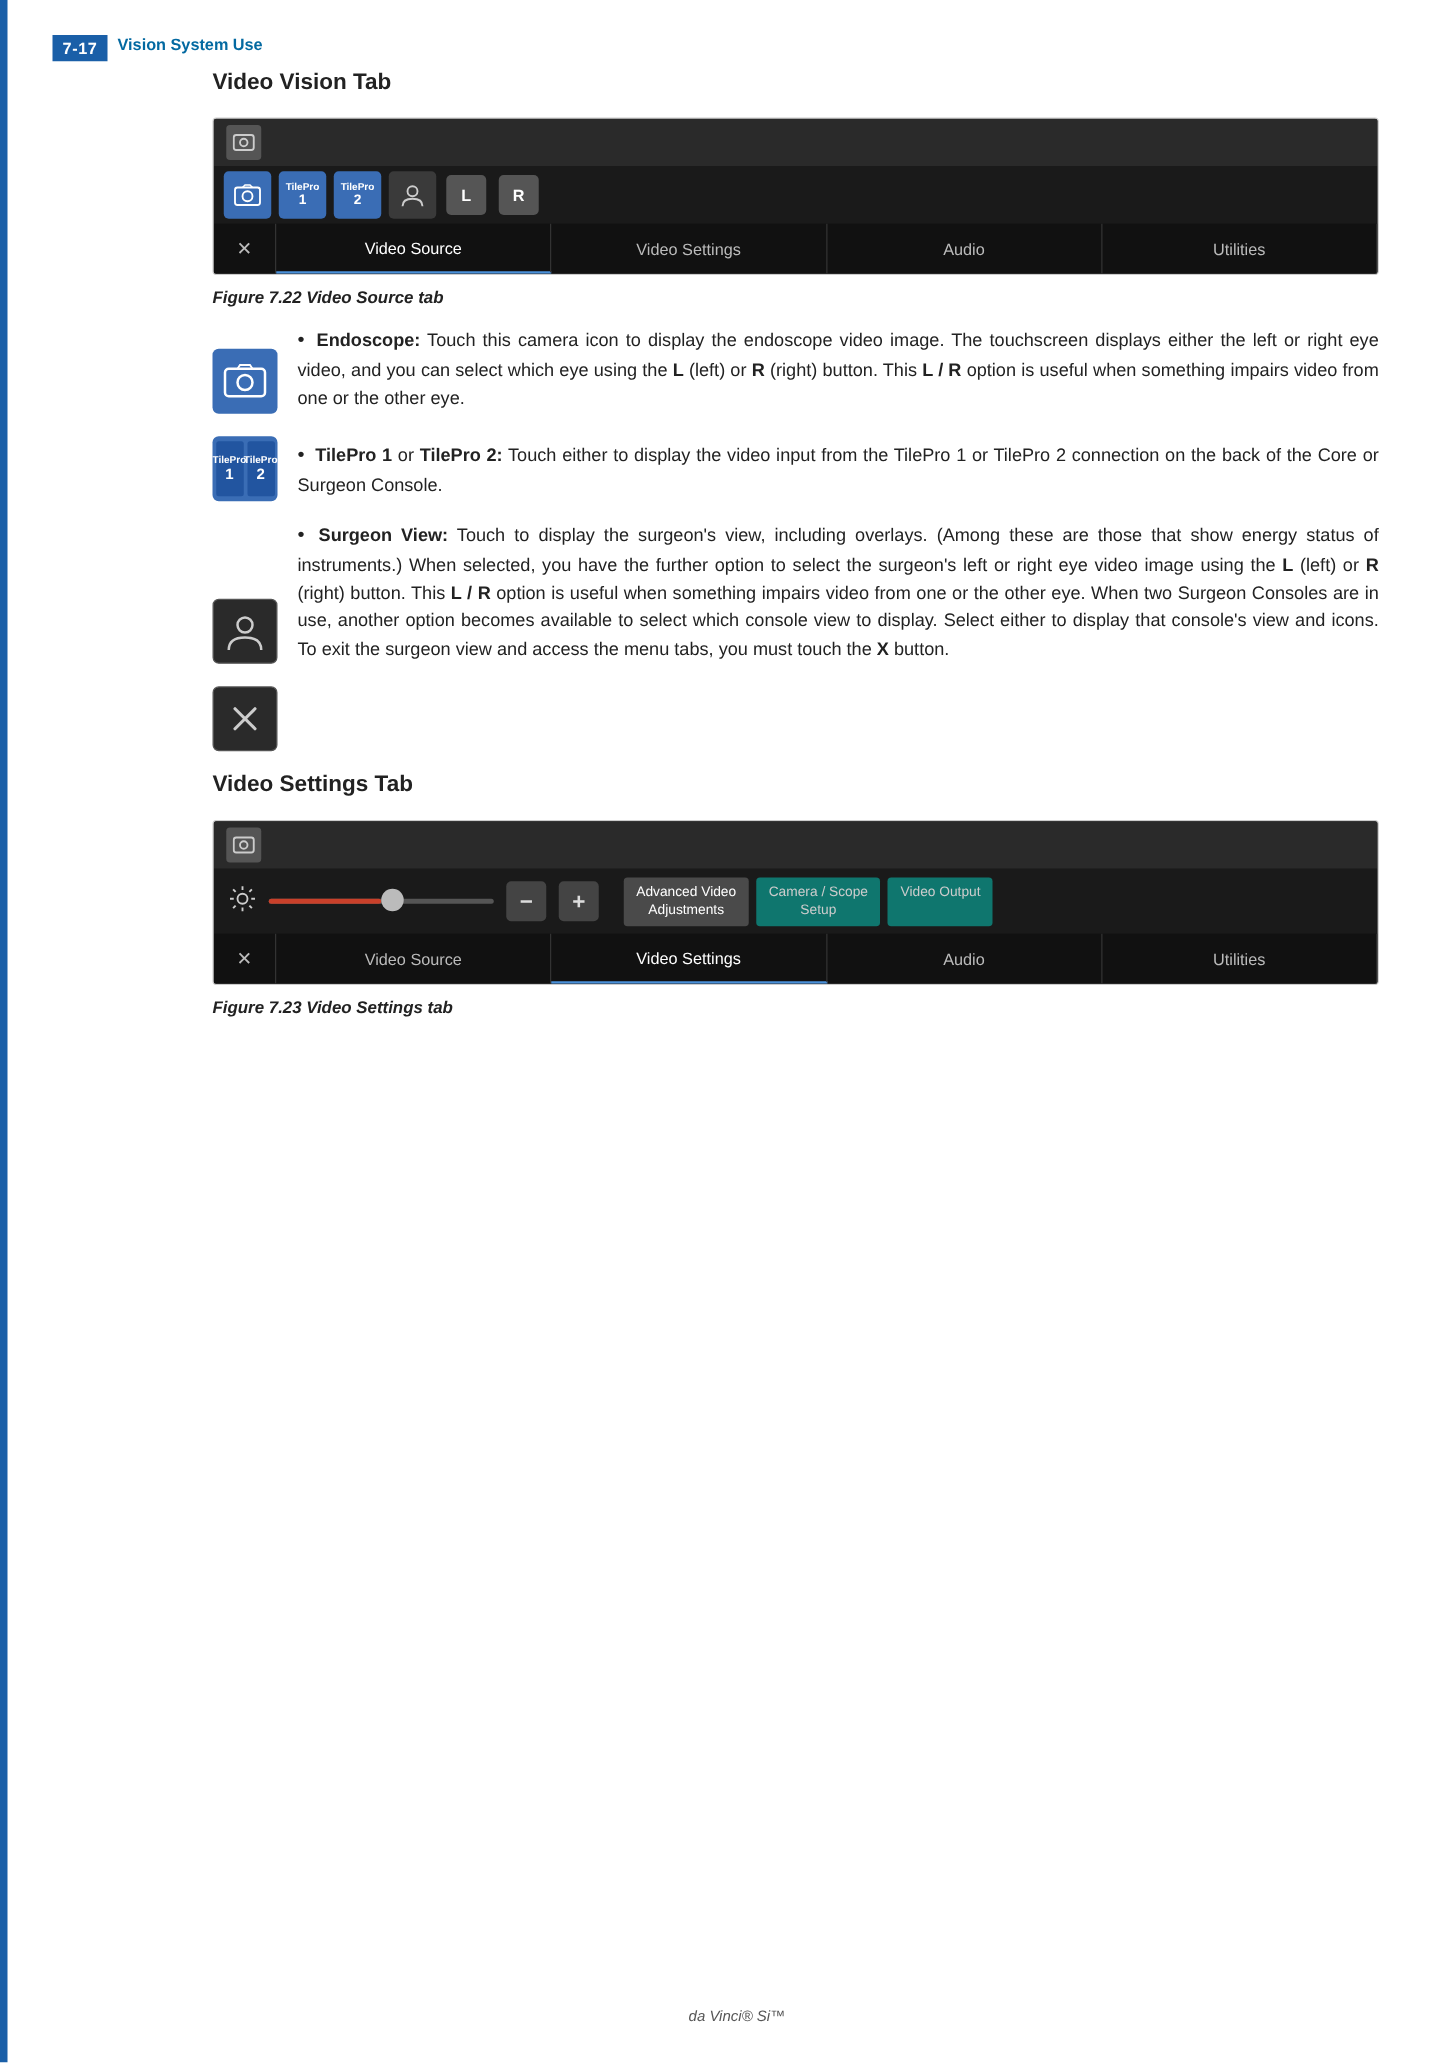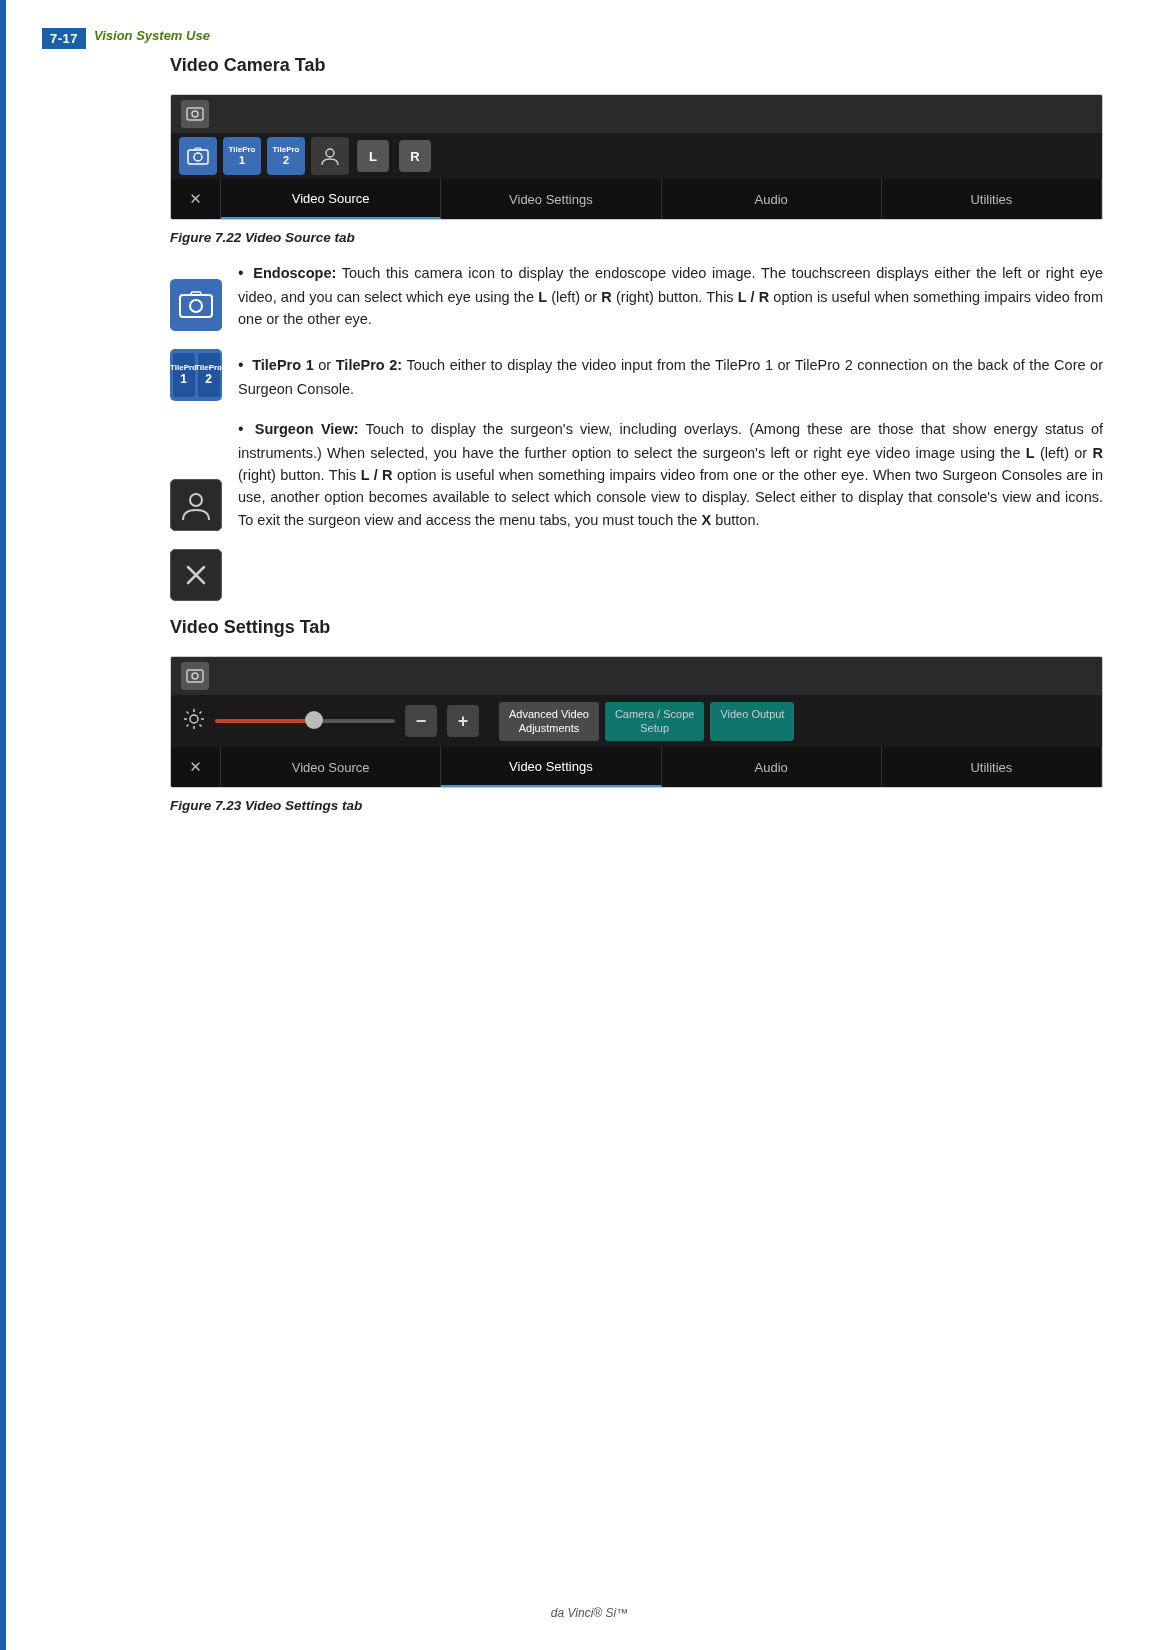--- a/index.html
+++ b/index.html
@@ -36,22 +36,21 @@
       background: #1a5fa8;
       color: #fff;
       font-size: 13px;
       font-weight: bold;
       padding: 3px 8px;
       letter-spacing: 0.5px;
     }
     .chapter-label {
       font-size: 13px;
       font-weight: bold;
-      color: #4d7c0f;
-      font-style: italic;
+      color: #0369a1;
     }
 
     
     .content {
       margin-left: 170px;
       margin-right: 60px;
       padding-top: 55px;
     }
 
     
@@ -309,21 +308,21 @@
 
 <div class="left-accent"></div>
 
 <div class="chapter-header">
   <span class="chapter-badge">7-17</span>
   <span class="chapter-label">Vision System Use</span>
 </div>
 
 <div class="content">
 
-  <h2 class="section-title">Video Camera Tab</h2>
+  <h2 class="section-title">Video Vision Tab</h2>
 
 
   <div class="figure-container">
 
     <div class="ui-top-bar">
       <div class="ui-top-bar-icon">
         <svg width="18" height="18" viewBox="0 0 18 18">
             <rect x="1" y="3" width="16" height="12" rx="2" fill="none" stroke="#ccc" stroke-width="1.5"></rect>
             <circle cx="9" cy="9" r="3" fill="none" stroke="#ccc" stroke-width="1.5"></circle>
           </svg>

